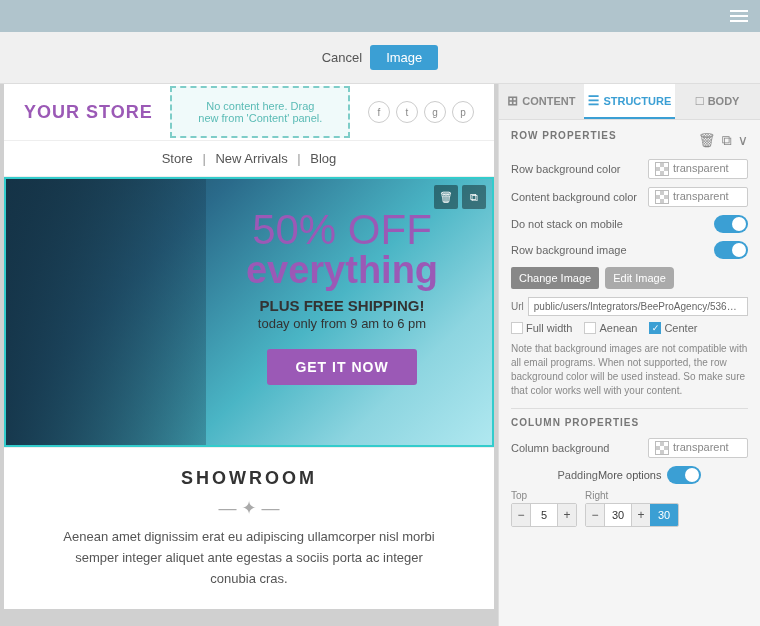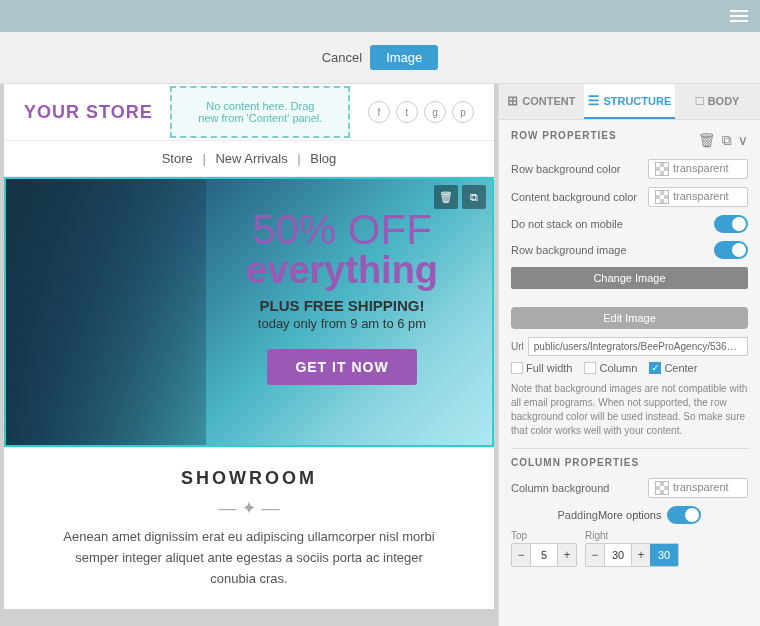--- a/index.html
+++ b/index.html
@@ -300,23 +300,22 @@
       position: absolute;
       right: 2px; top: 2px;
       width: 14px; height: 14px;
       border-radius: 50%;
       background: white;
     }
 
     
     .btn-row {
       display: flex;
-      gap: 18px;
+      gap: 6px;
       margin-bottom: 8px;
-      flex-direction: column;
     }
     .btn-change-img {
       background: #888;
       color: white;
       border: none;
       padding: 5px 8px;
       font-size: 11px;
       border-radius: 2px;
       cursor: pointer;
     }
@@ -605,21 +604,21 @@
         <input class="url-input" type="text" readonly="" value="public/users/Integrators/BeeProAgency/53601_28896/edit" style="">
       </div>
 
       <div class="checkbox-row">
         <div class="cb-item">
           <div class="cb-box"></div>
           <span>Full width</span>
         </div>
         <div class="cb-item">
           <div class="cb-box"></div>
-          <span>Column</span>
+          <span>Aenean</span>
         </div>
         <div class="cb-item">
           <div class="cb-box checked">✓</div>
           <span>Center</span>
         </div>
       </div>
 
       <div class="note-text">Note that background images are not compatible with all email programs. When not supported, the row background color will be used instead. So make sure that color works well with your content.</div>
 
       <div class="divider"></div>

